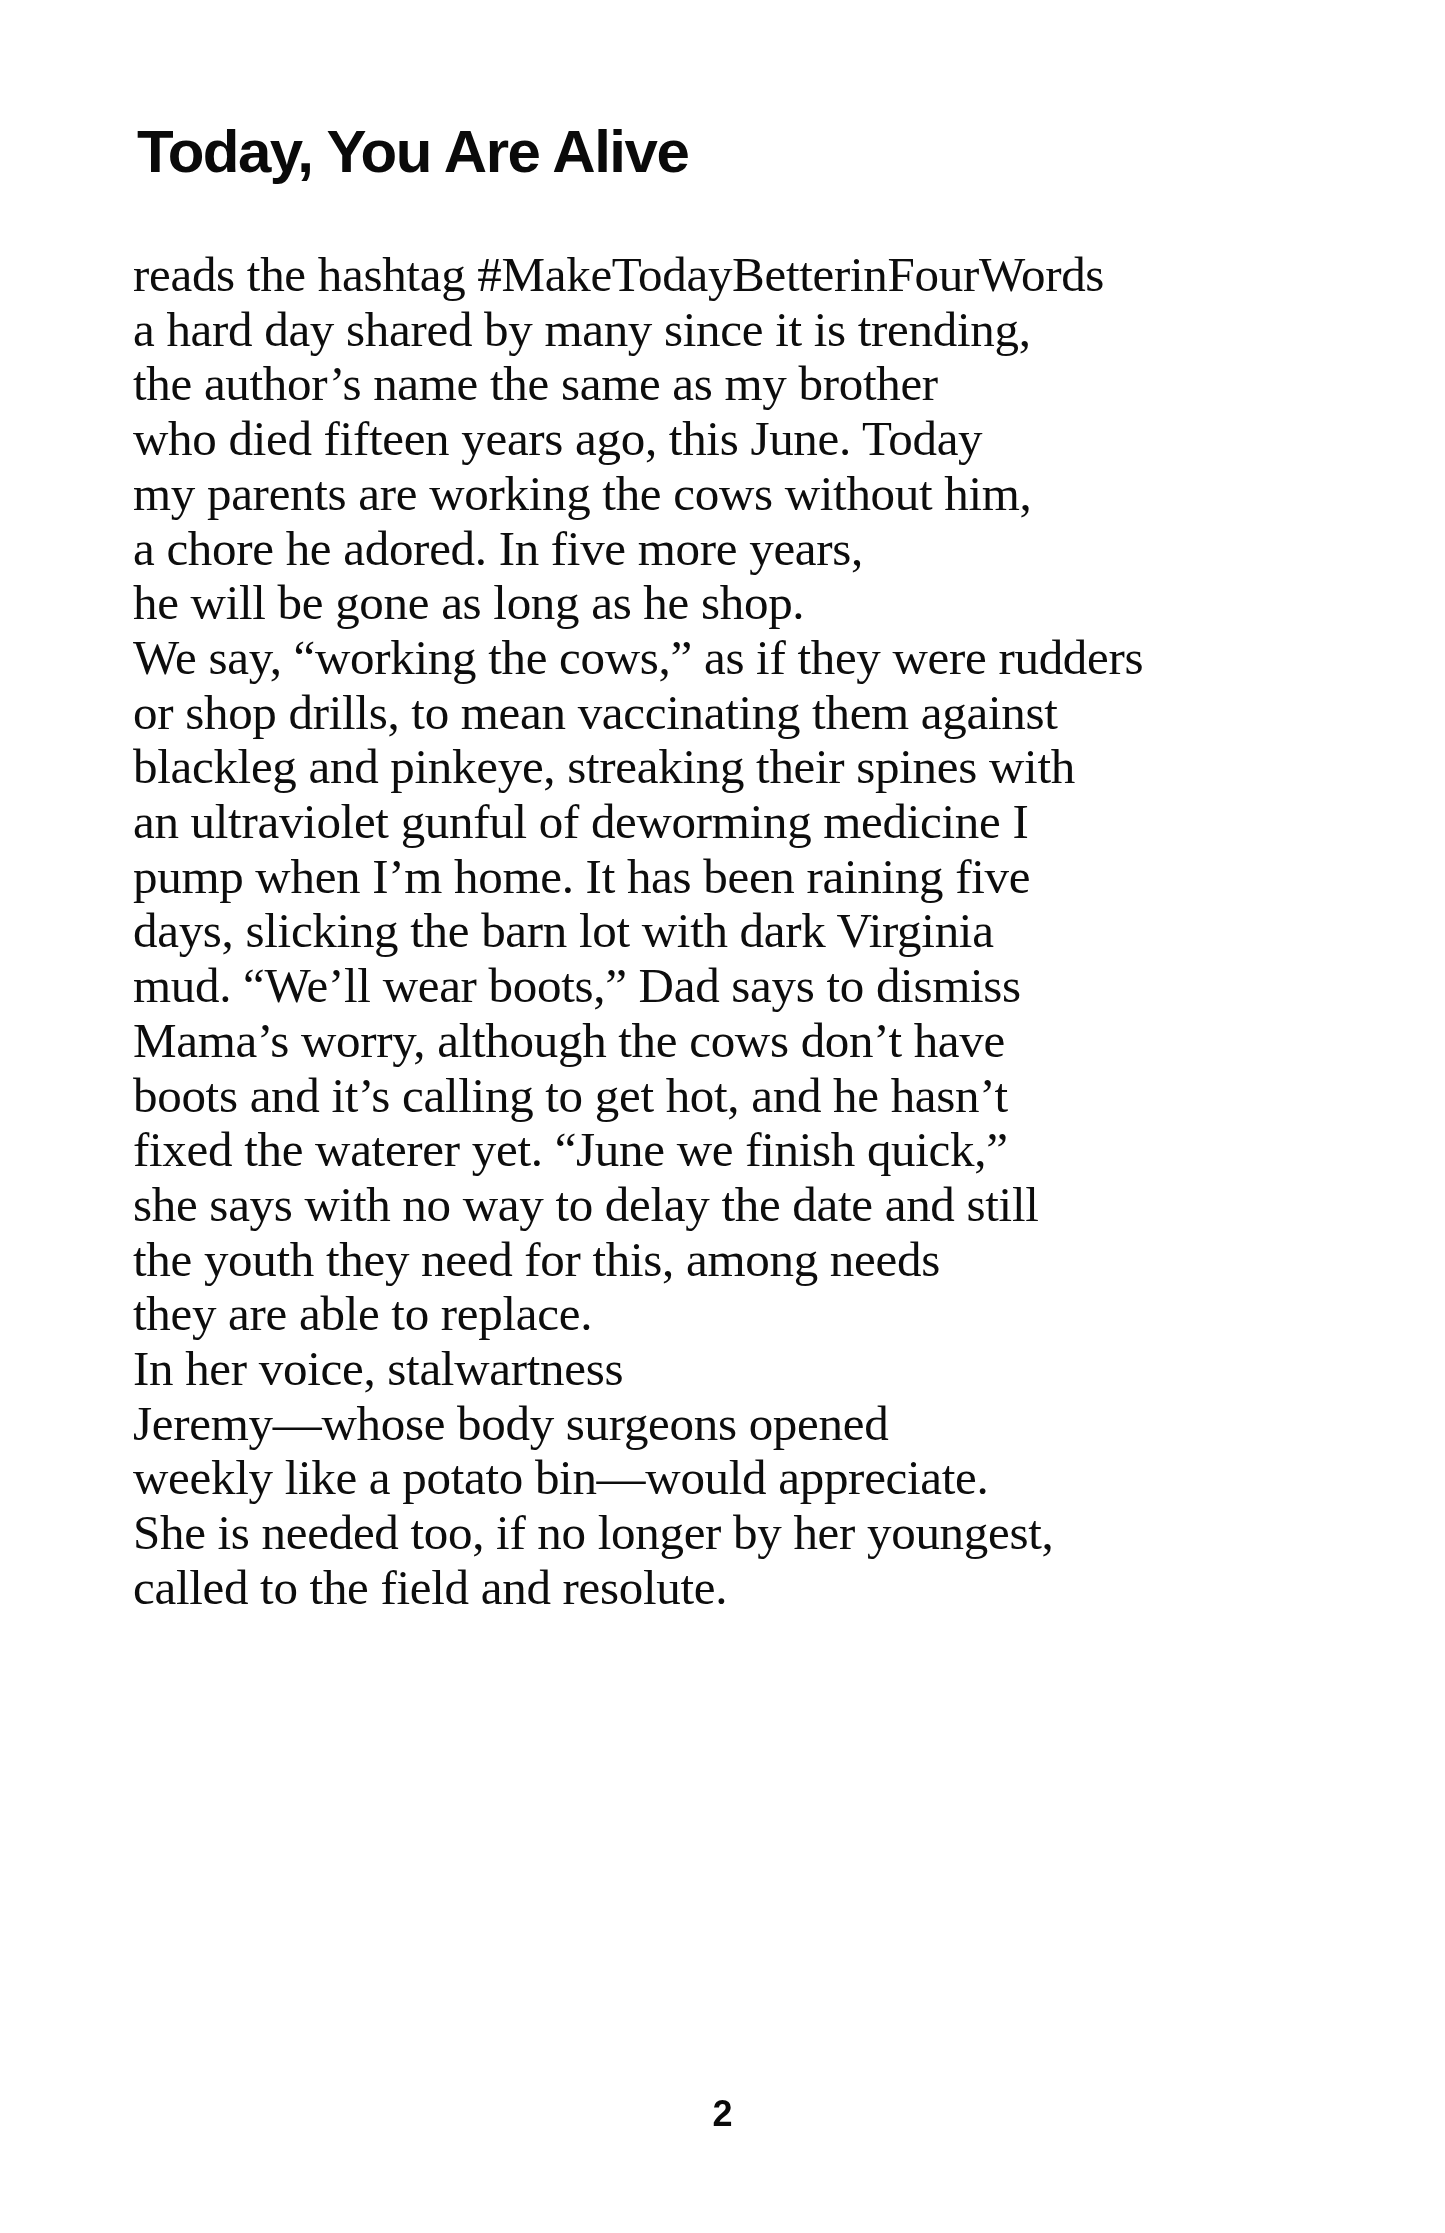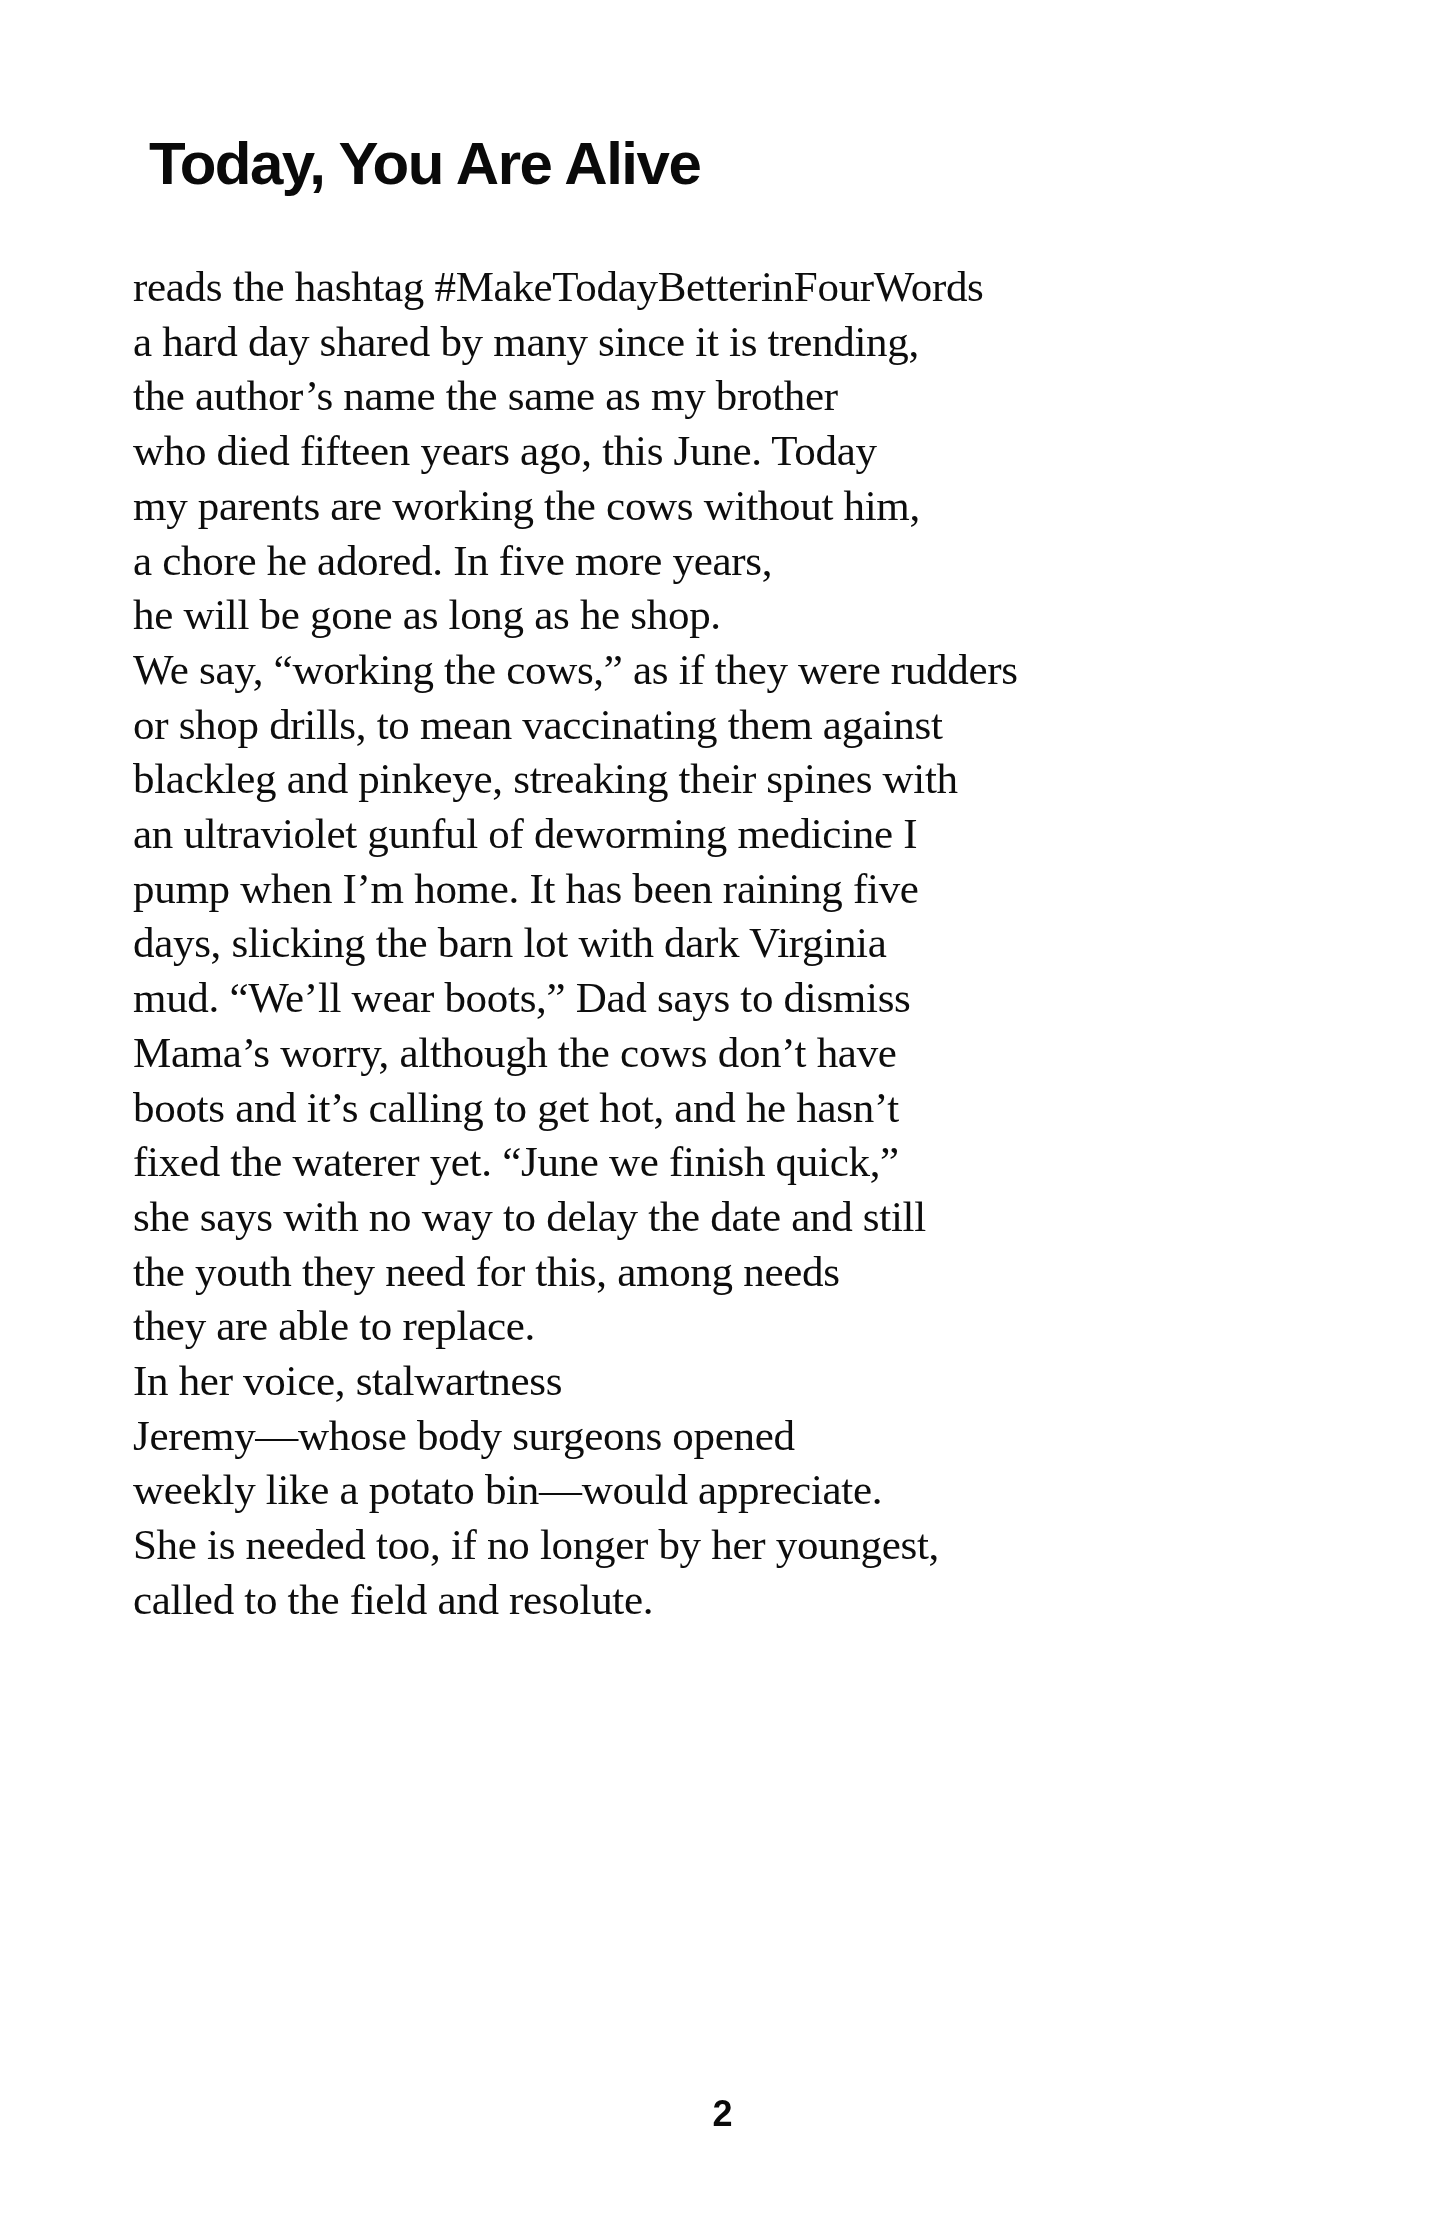--- a/index.html
+++ b/index.html
@@ -18,31 +18,31 @@
   .page {
     position: relative;
     width: 1445px;
     height: 2233px;
     background: #ffffff;
   }
   .content {
     padding: 118px 120px 0 133px;
   }
   .poem-title {
-    margin: 16px;
+    margin: 4px;
     font-family: "Liberation Sans", sans-serif;
     font-weight: 700;
     font-size: 60px;
     line-height: 60px;
     letter-spacing: -1.5px;
     color: #0a0a0a;
   }
   .poem {
     margin-top: 66px;
-    font-size: 43px;
+    font-size: 49px;
     line-height: 54.7px;
     letter-spacing: -0.3px;
   }
   .poem-line {
     white-space: nowrap;
   }
   .page-number {
     position: absolute;
     top: 2096px;
     left: 0;

